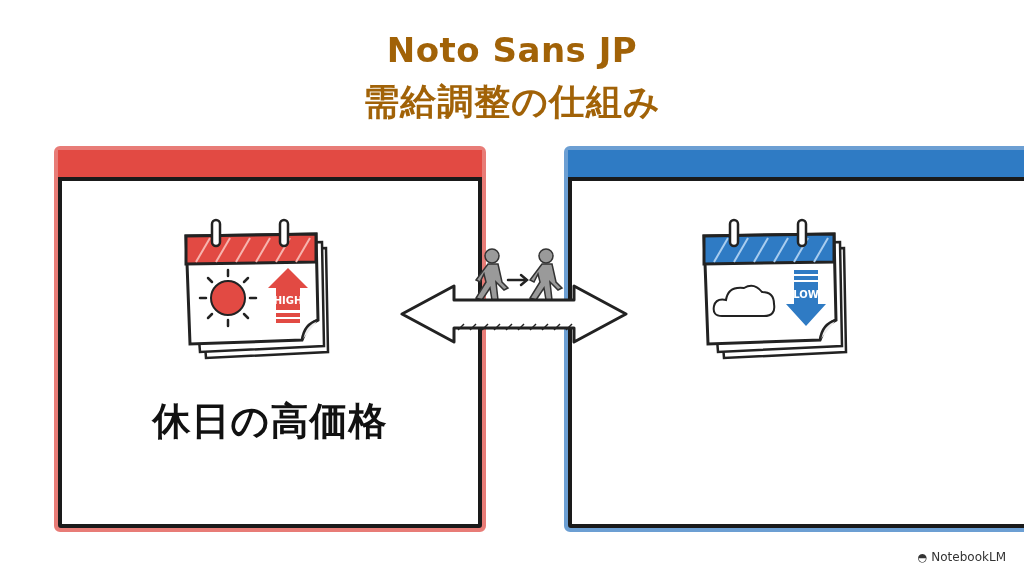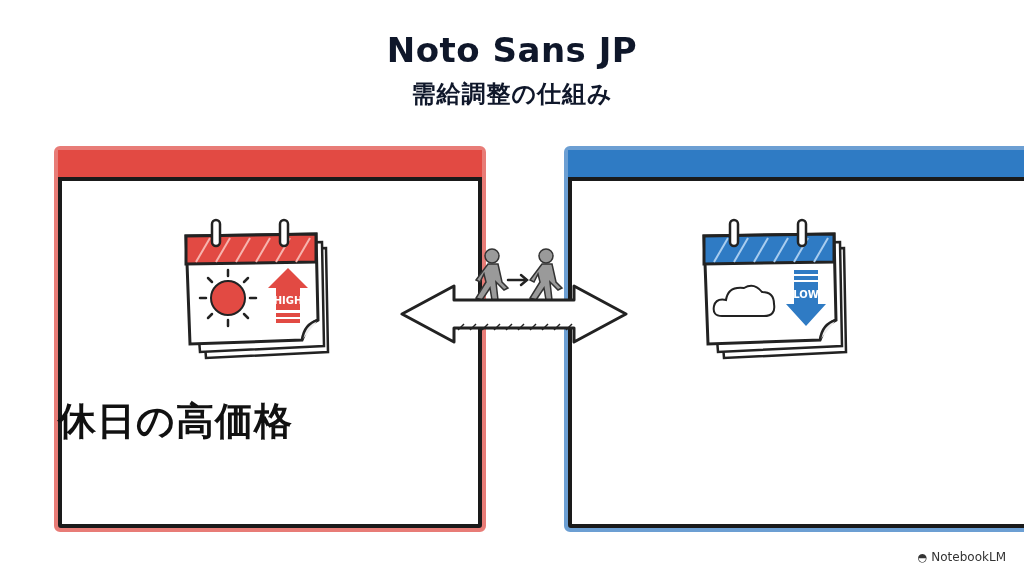--- a/index.html
+++ b/index.html
@@ -1,33 +1,33 @@
 <!DOCTYPE html>
 <html><head>
 <meta charset="utf-8">
 <style>
   html, body { margin:0; padding:0; }
   body { width:1024px; height:572px; background:#ffffff; position:relative; overflow:hidden;
          font-family:"DejaVu Sans", "Liberation Sans", sans-serif; color:#111; }
-  .title { position:absolute; left:0; width:1024px; text-align:center; font-weight:bold; color:#0f172a; }
+  .title { position:absolute; left:0; width:1024px; text-align:center; font-weight:bold; color:#a16207; }
   .title.l1 { top:30px; font-size:34px; letter-spacing:0.5px; }
-  .title.l2 { top:78px; font-size:24px; letter-spacing:1px; }
+  .title.l2 { top:78px; font-size:36px; letter-spacing:1px; }
 
   .panel { position:absolute; top:150px; height:378px; box-sizing:border-box; background:#fff; }
   .panel .frame { position:absolute; inset:0; border:4px solid #1a1a1a; border-radius:3px; }
   .panel .glow { position:absolute; inset:-4px; border:5px solid; border-radius:6px; opacity:0.75; }
   .panel .bar { position:absolute; left:0; right:0; top:0; height:31px; border-bottom:4px solid #1a1a1a; box-sizing:border-box; }
   .panel.red { left:58px; width:424px; }
   .panel.red .glow { border-color:#e0504a; }
   .panel.red .bar { background:#e24a43; }
   .panel.blue { left:568px; width:484px; }
   .panel.blue .glow { border-color:#3b7fc4; }
   .panel.blue .bar { background:#2f7bc4; }
 
-  .label { position:absolute; width:100%; text-align:left; top:246px; font-size:38px; font-weight:bold; letter-spacing:1px; }
+  .label { position:absolute; width:100%; text-align:center; top:246px; font-size:38px; font-weight:bold; letter-spacing:1px; }
 
   .icon-wrap { position:absolute; }
   .watermark { position:absolute; right:18px; bottom:8px; font-size:12px; color:#333; display:flex; align-items:center; gap:4px; }
 </style>
 </head>
 <body>
 
 <div class="title l1">Noto Sans JP</div>
 <div class="title l2">需給調整の仕組み</div>
 

